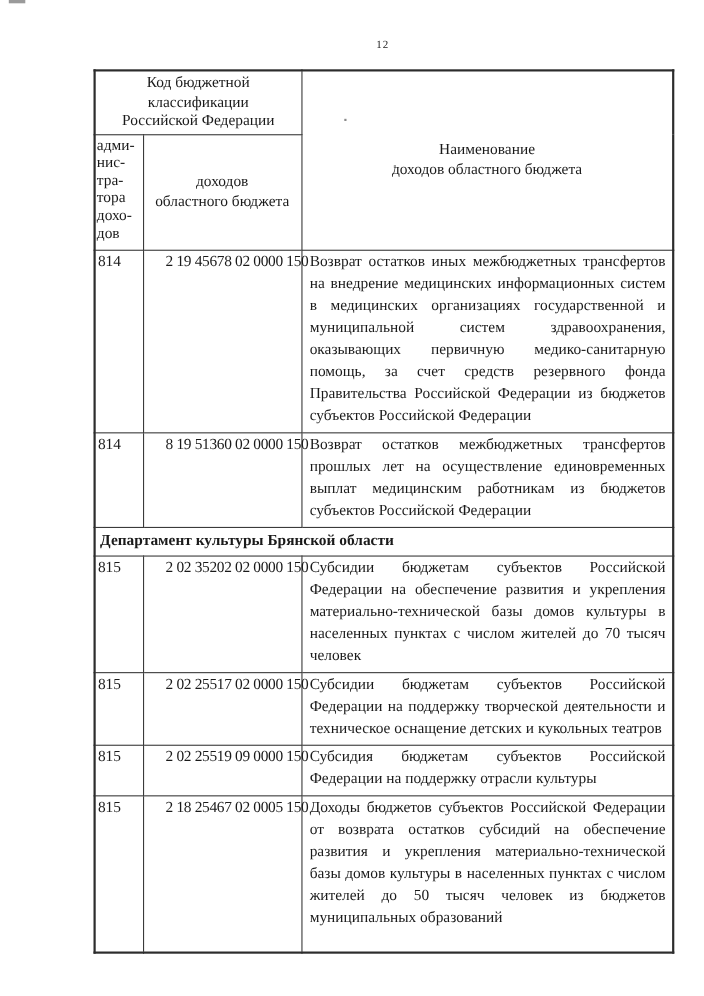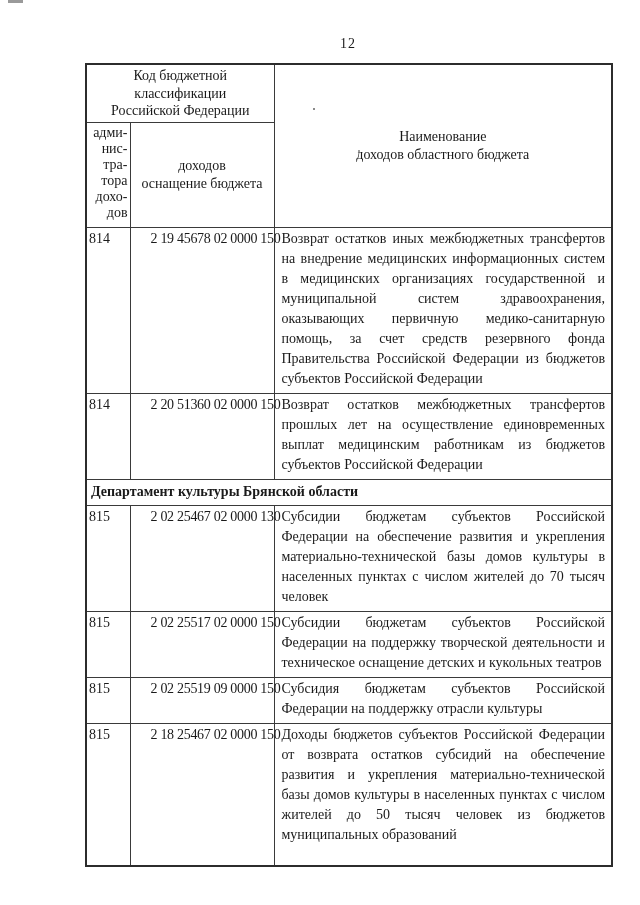--- a/index.html
+++ b/index.html
@@ -21,21 +21,21 @@
   }
   #speck-1 { left: 8px;  top: 0;    width: 15px; height: 3px; }
   #speck-2 { left: 313px; top: 108px; width: 2px; height: 2px; background:#8a8a8a; }
   #speck-3 { left: 358px; top: 150px; width: 2px; height: 2px; background:#9f9f9f; }
   .page-number {
     position: absolute;
     left: 85px;
     top: 36px;
     width: 526px;
     text-align: center;
-    font-size: 14px;
+    font-size: 10px;
     letter-spacing: 1px;
   }
   table.budget-table {
     position: absolute;
     left: 85px;
     top: 63px;
     width: 526px;
     border-collapse: collapse;
     table-layout: fixed;
     border: 2px solid #2c2c2c;
@@ -54,21 +54,21 @@
   thead th { text-align: center; }
   .th-code-group {
     height: 50px;
     vertical-align: middle;
     line-height: 17.5px;
     white-space: pre-line;
     padding: 2px 4px;
   }
   .th-admin {
     height: 100px;
-    text-align: right;
+    text-align: left;
     vertical-align: top;
     line-height: 16px;
     white-space: pre-line;
     padding: 2px 2px 2px 1px;
   }
   .th-code {
     vertical-align: middle;
     line-height: 17.5px;
     white-space: pre-line;
     padding: 2px 2px;
@@ -123,51 +123,51 @@
 доходов областного бюджета</th>
     </tr>
     <tr>
       <th class="th-admin">адми-
 нис-
 тра-
 тора
 дохо-
 дов</th>
       <th class="th-code">доходов
-оснащение бюджета</th>
+областного бюджета</th>
     </tr>
   </thead>
   <tbody id="table-body">
       <tr>
         <td class="cell-admin">814</td>
         <td class="cell-code">2 19 45678 02 0000 150</td>
         <td class="cell-name">Возврат остатков иных межбюджетных трансфертов на внедрение медицинских информационных систем в медицинских организациях государственной и муниципальной систем здравоохранения, оказывающих первичную медико-санитарную помощь, за счет средств резервного фонда Правительства Российской Федерации из бюджетов субъектов Российской Федерации</td>
       </tr>
       <tr>
         <td class="cell-admin">814</td>
-        <td class="cell-code">2 20 51360 02 0000 150</td>
+        <td class="cell-code">8 19 51360 02 0000 150</td>
         <td class="cell-name">Возврат остатков межбюджетных трансфертов прошлых лет на осуществление единовременных выплат медицинским работникам из бюджетов субъектов Российской Федерации</td>
       </tr>
       <tr>
         <td colspan="3" class="section-cell">Департамент культуры Брянской области</td>
       </tr>
       <tr>
         <td class="cell-admin">815</td>
-        <td class="cell-code">2 02 25467 02 0000 130</td>
+        <td class="cell-code">2 02 35202 02 0000 150</td>
         <td class="cell-name">Субсидии бюджетам субъектов Российской Федерации на обеспечение развития и укрепления материально-технической базы домов культуры в населенных пунктах с числом жителей до 70 тысяч человек</td>
       </tr>
       <tr>
         <td class="cell-admin">815</td>
         <td class="cell-code">2 02 25517 02 0000 150</td>
         <td class="cell-name">Субсидии бюджетам субъектов Российской Федерации на поддержку творческой деятельности и техническое оснащение детских и кукольных театров</td>
       </tr>
       <tr>
         <td class="cell-admin">815</td>
         <td class="cell-code">2 02 25519 09 0000 150</td>
         <td class="cell-name">Субсидия бюджетам субъектов Российской Федерации на поддержку отрасли культуры</td>
       </tr>
       <tr>
         <td class="cell-admin">815</td>
-        <td class="cell-code">2 18 25467 02 0000 150</td>
+        <td class="cell-code">2 18 25467 02 0005 150</td>
         <td class="cell-name">Доходы бюджетов субъектов Российской Федерации от возврата остатков субсидий на обеспечение развития и укрепления материально-технической базы домов культуры в населенных пунктах с числом жителей до 50 тысяч человек из бюджетов муниципальных образований</td>
       </tr>
     </tbody>
 </table>
 
 </body></html>

